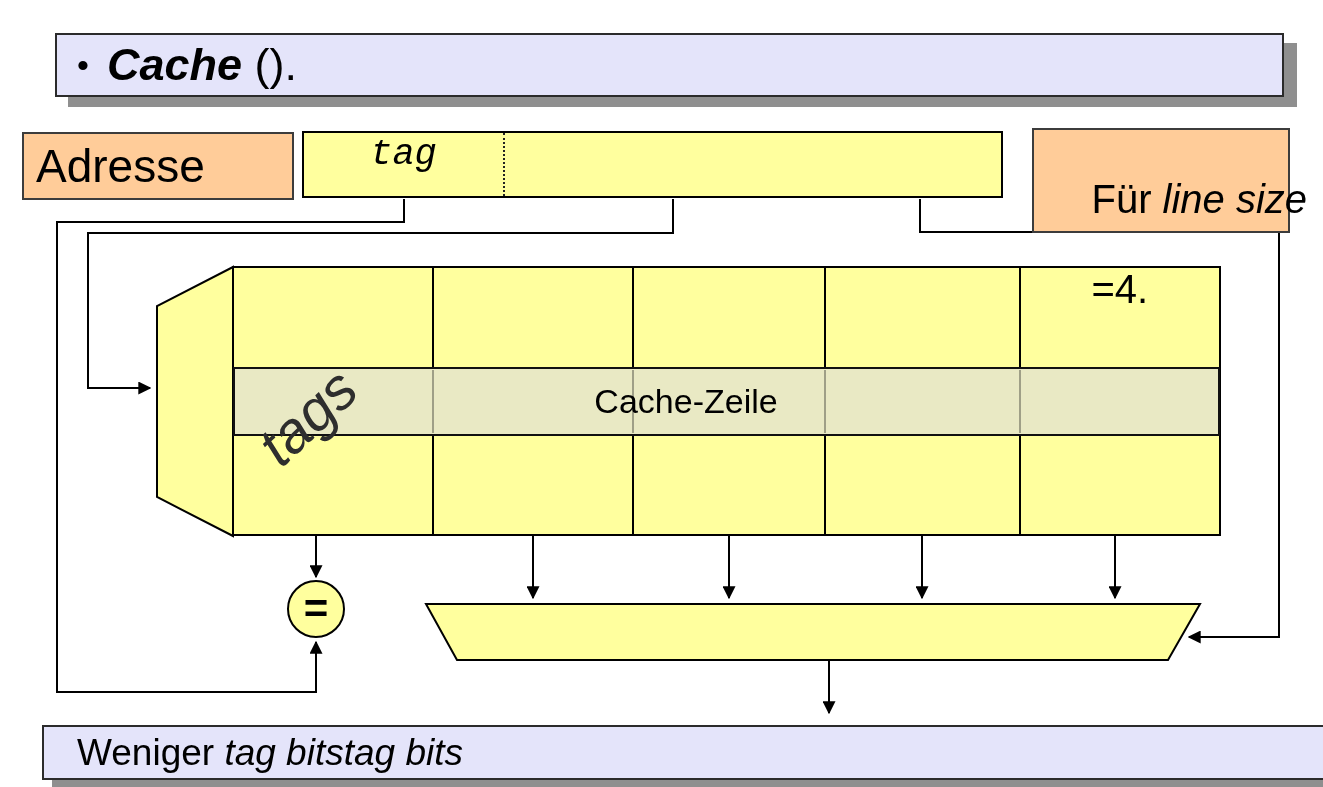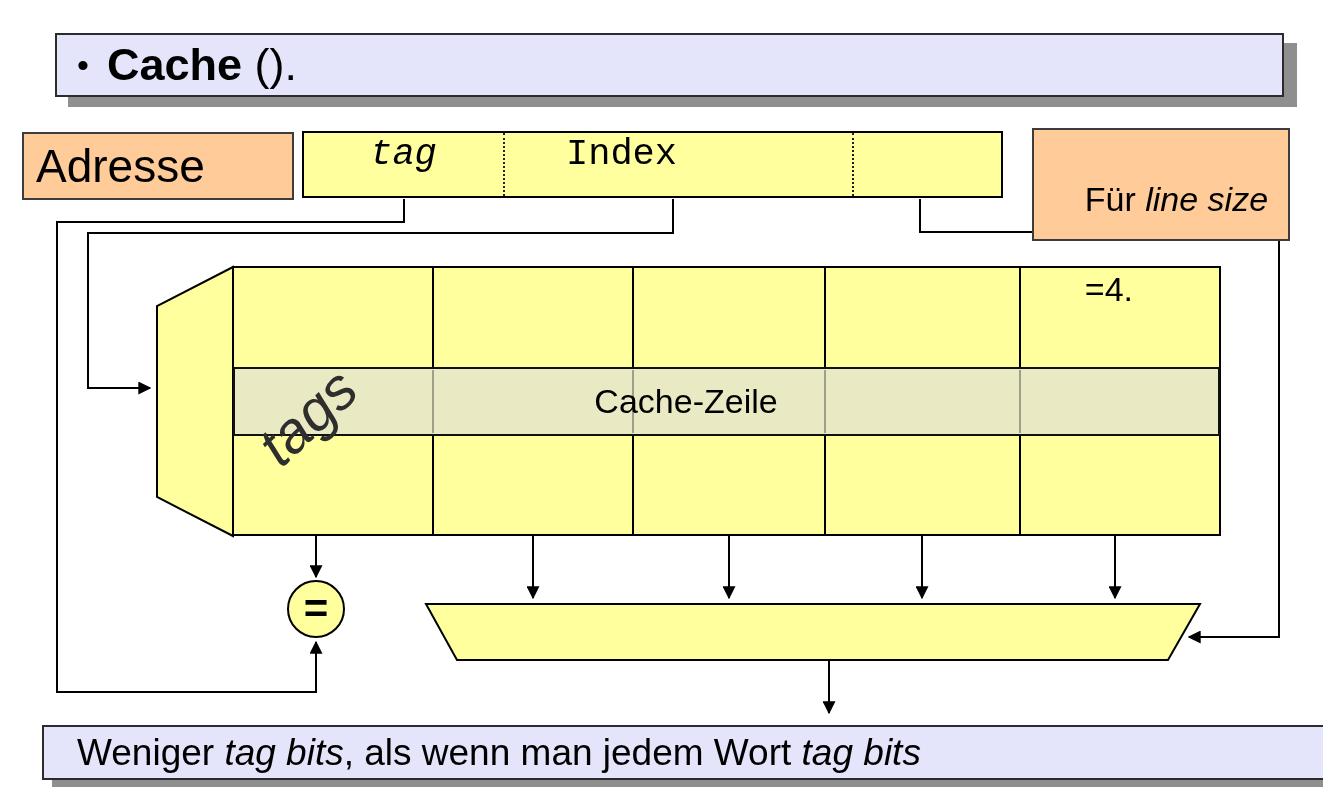--- a/index.html
+++ b/index.html
@@ -13,31 +13,31 @@
     background:#e4e4fa;border:2px solid #2b2b2b;box-shadow:13px 10px 0 #8f8f8f;
     display:flex;align-items:center;white-space:pre;
   }
   #top-banner{left:55px;top:33px;width:1209px;height:60px;font-size:45px;padding-left:16px;}
   #top-banner .bullet{font-size:34px;margin:0 18px 0 4px;}
   #bottom-banner{left:42px;top:725px;width:1253px;height:51px;font-size:37px;
     padding-left:33px;box-shadow:10px 9px 0 #8f8f8f;}
   .peach{background:#ffcc99;border:2px solid #3c3c3c;}
   #adresse-box{left:22px;top:132px;width:256px;height:64px;display:flex;align-items:center;
     padding-left:12px;font-size:46px;}
-  #note-box{left:1032px;top:128px;width:241px;height:91px;font-size:34px;line-height:45px;
-    padding:2px 0 16px 13px;white-space:pre;}
+  #note-box{left:1032px;top:128px;width:241px;height:91px;font-size:40px;line-height:45px;
+    padding:2px 0 8px 13px;white-space:pre;}
   #address-field{left:302px;top:131px;width:697px;height:63px;background:#ffff9e;
     border:2px solid #000;display:flex;}
   .field-sec{display:flex;align-items:flex-start;justify-content:center;font-size:37px;height:100%;font-family:Liberation Mono, monospace;}
   #sec-tag{width:199px;border-right:2px dotted #222;font-style:italic;}
   #sec-index{width:347px;border-right:2px dotted #222;}
   #sec-index .lbl{transform:translateX(-57px);}
   #sec-offset{flex:1;}
   .b{font-weight:bold;}
-  .bi{font-weight:bold;}
+  .bi{font-weight:bold;font-style:italic;}
   .it{font-style:italic;}
 </style>
 </head>
 <body>
 
 <div id="canvas">
 
   <svg id="diagram-svg" width="1323" height="787" viewBox="0 0 1323 787">
     <defs>
       <marker id="ah" viewBox="0 0 10 10" refX="9" refY="5" markerWidth="6.5" markerHeight="6.5" orient="auto-start-reverse">
@@ -84,31 +84,27 @@
   </div>
 
   <div id="adresse-box" class="box peach">
     <span>Adresse</span>
   </div>
 
   <div id="address-field" class="box">
     <div id="sec-tag" class="field-sec">
       <span class="lbl">tag</span>
     </div>
-    <div id="sec-index" class="field-sec">
-      <span class="lbl">Index</span>
-    </div>
     <div id="sec-offset" class="field-sec"></div>
   </div>
 
   <div id="note-box" class="box peach">
     <span>Für </span><span class="it">line size</span><br>
     <span>=4.</span>
   </div>
 
   <div id="bottom-banner" class="box banner">
     <span>Weniger </span>
     <span class="it">tag bits</span>
-    <span>, als wenn man jedem Wort </span>
     <span class="it">tag bits</span>
   </div>
 
 </div>
 
 </body></html>

